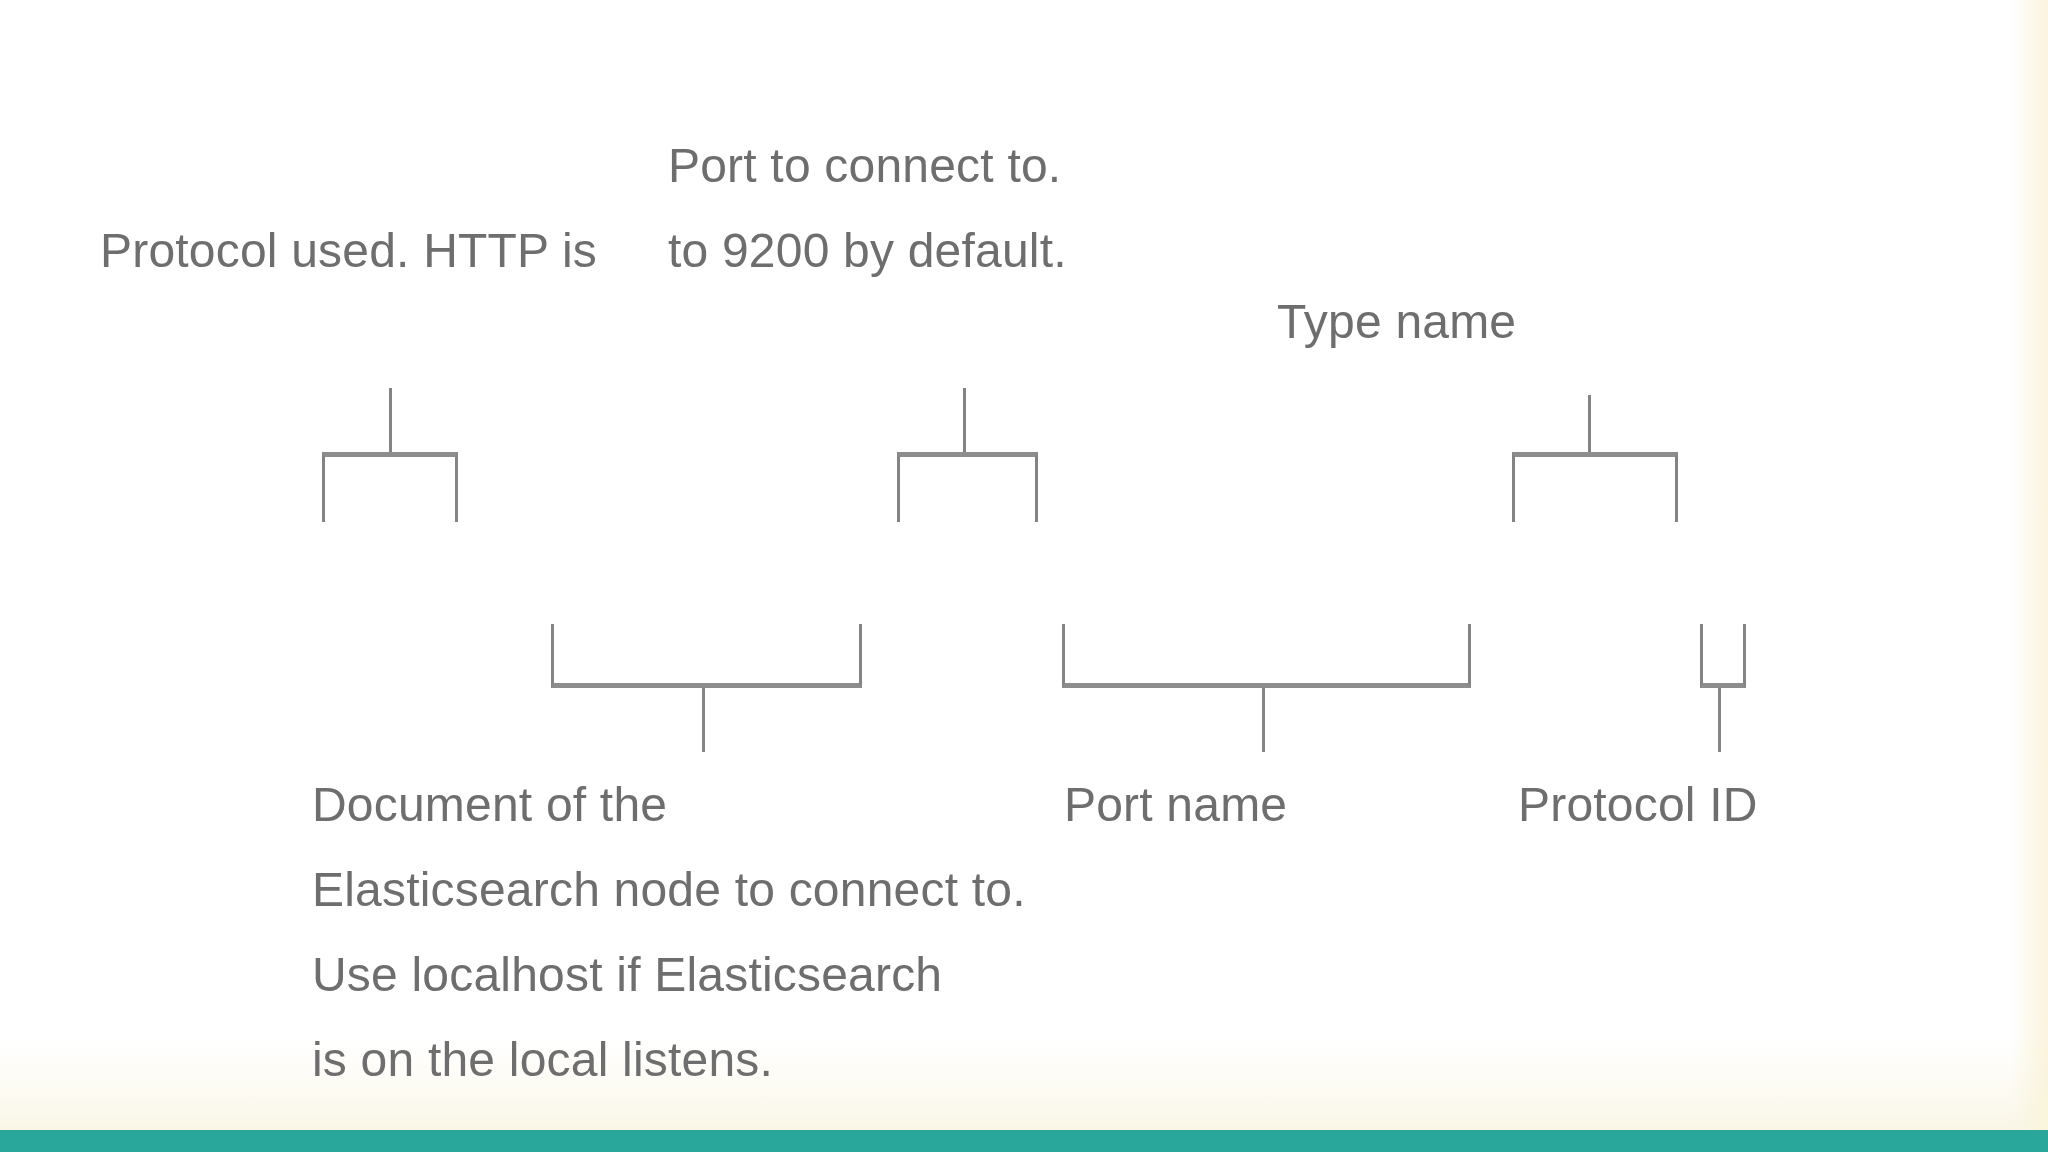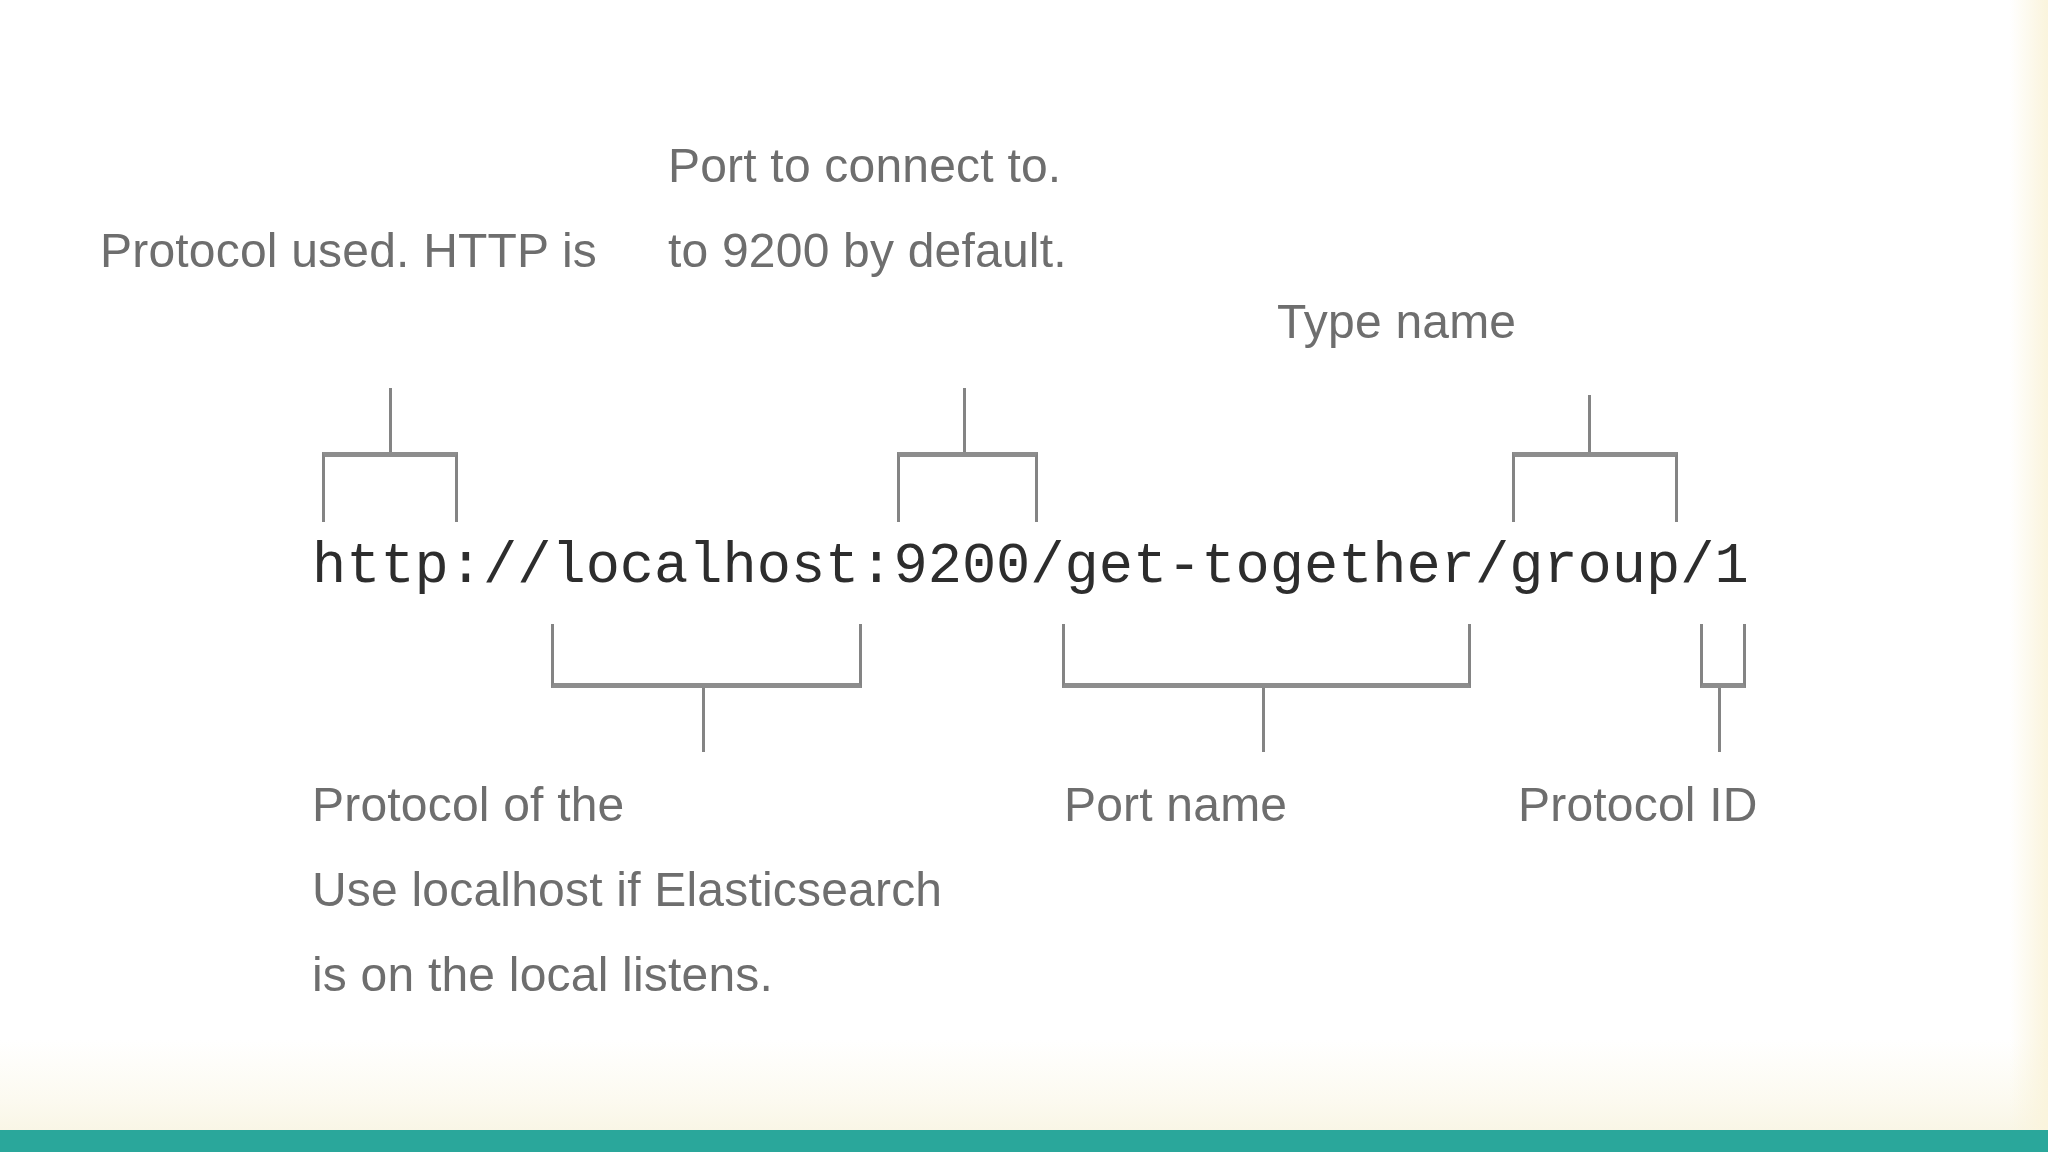--- a/index.html
+++ b/index.html
@@ -52,32 +52,32 @@
   </div>
 
   <div class="stem" style="left:389px;top:388px;height:64px;"></div>
   <div class="stem" style="left:963px;top:388px;height:64px;"></div>
   <div class="stem" style="left:1588px;top:395px;height:57px;"></div>
 
   <div class="bracket-top" style="left:322px;width:130px;"></div>
   <div class="bracket-top" style="left:897px;width:135px;"></div>
   <div class="bracket-top" style="left:1512px;width:160px;"></div>
 
-  <div class="url" style="color: rgb(45, 45, 45);">http://localhost:9200/get-together/group/1</div>
 
   <div class="bracket-bottom" style="left:551px;width:305px;"></div>
   <div class="bracket-bottom" style="left:1062px;width:403px;"></div>
   <div class="bracket-bottom" style="left:1700px;width:40px;"></div>
 
   <div class="stem" style="left:702px;top:688px;height:64px;"></div>
   <div class="stem" style="left:1262px;top:688px;height:64px;"></div>
   <div class="stem" style="left:1718px;top:688px;height:64px;"></div>
 
   <div class="caption" style="left: 312px; top: 762px; width: 800px; color: rgb(110, 110, 110);">
-    <span>Protocol of the</span>
+    <span>Document of the</span>
+    <span>Elasticsearch node to connect to.</span>
     <span>Use localhost if Elasticsearch</span>
     <span>is on the local listens.</span>
   </div>
 
   <div class="caption" style="left: 1064px; top: 762px; width: 400px; color: rgb(110, 110, 110);">
     <span>Port name</span>
   </div>
 
   <div class="caption" style="left: 1518px; top: 762px; width: 400px; color: rgb(110, 110, 110);">
     <span>Protocol ID</span>

